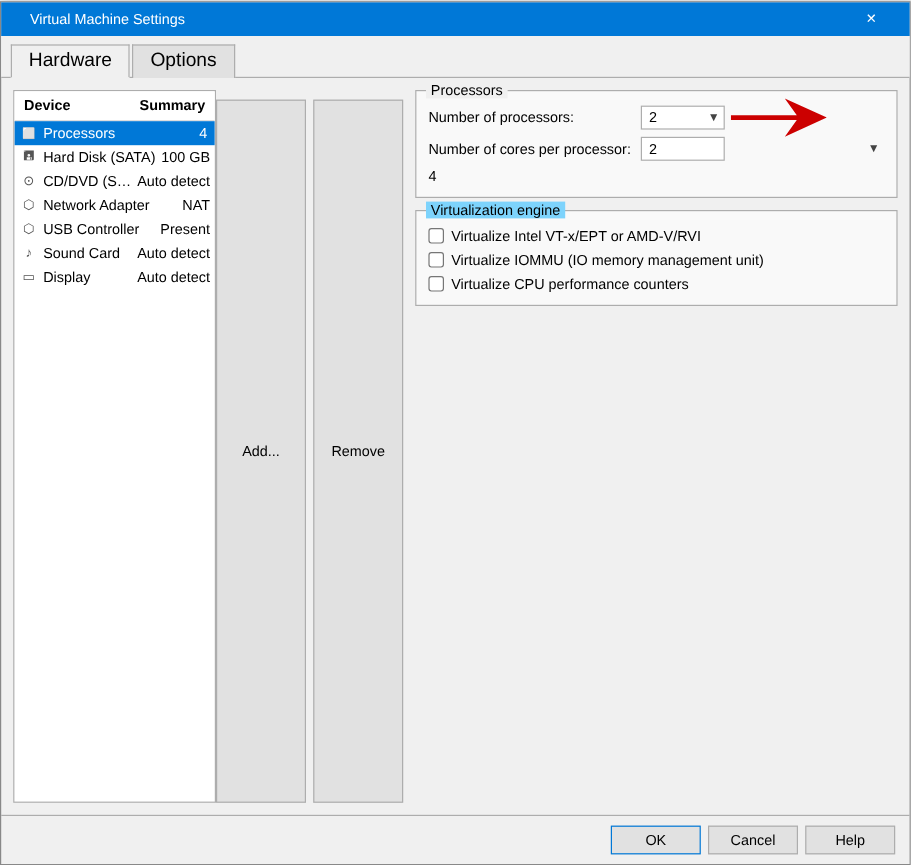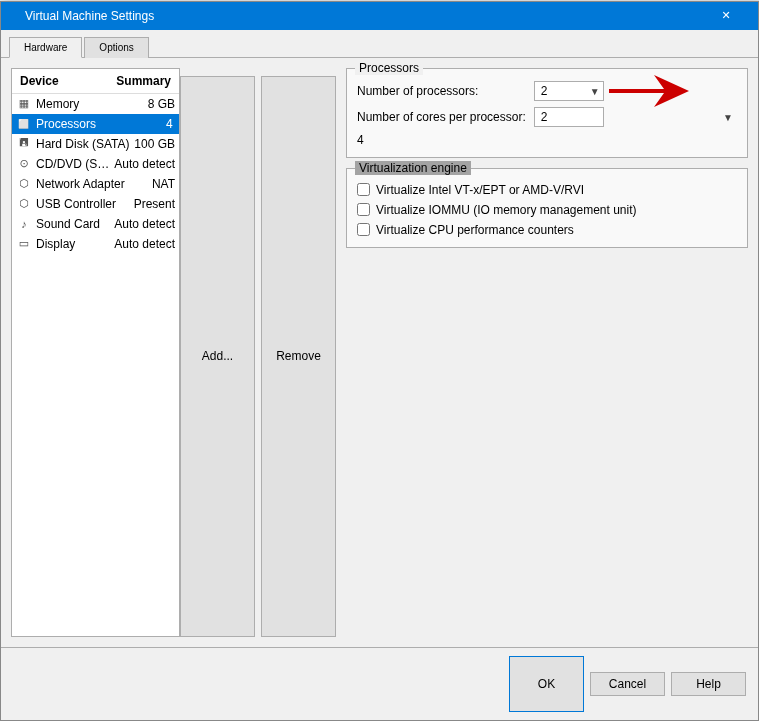--- a/index.html
+++ b/index.html
@@ -58,21 +58,21 @@
       display: flex;
       border-bottom: 1px solid #adadad;
       flex-shrink: 0;
     }
     .tab {
       padding: 4px 14px;
       border: 1px solid #adadad;
       border-bottom: none;
       background: #f0f0f0;
       cursor: pointer;
-      font-size: 10px;
+      font-size: 16px;
       margin-right: 2px;
       position: relative;
       bottom: -1px;
     }
     .tab.active {
       background: #f0f0f0;
       border-bottom: 1px solid #f0f0f0;
       z-index: 1;
     }
     .tab:not(.active) {
@@ -195,21 +195,21 @@
     .processor-value {
       font-size: 12px;
     }
     .virt-engine-box {
       border: 1px solid #adadad;
       padding: 8px 10px 10px 10px;
       position: relative;
       background: #f9f9f9;
     }
     .virt-engine-box .group-box-title {
-      background: #a3a3a3;
+      background: #7dd3fc;
       text-align: center;
     }
     .checkbox-item {
       display: flex;
       align-items: center;
       margin-top: 6px;
       gap: 6px;
       cursor: pointer;
     }
     .checkbox-item input[type="checkbox"] {
@@ -222,21 +222,21 @@
     .bottom-bar {
       display: flex;
       justify-content: flex-end;
       align-items: center;
       padding: 8px 12px;
       gap: 6px;
       border-top: 1px solid #adadad;
       flex-shrink: 0;
     }
     .btn-primary {
-      padding: 20px 20px;
+      padding: 4px 20px;
       border: 1px solid #0078d7;
       background: #e1e1e1;
       cursor: pointer;
       font-size: 12px;
       min-width: 75px;
     }
 
     
     .icon-memory::before { content: "▦"; font-size: 11px; color: #555; }
     .icon-processor::before { content: "⬜"; font-size: 9px; color: #555; }
@@ -278,25 +278,20 @@
   <div class="content-area">
 
     <div class="left-panel">
       <div class="device-list-container">
 
         <div class="device-list-header">
           <div class="col-device">Device</div>
           <div class="col-summary">Summary</div>
         </div>
 
-        <div class="device-row">
-          <div class="device-icon icon-memory"></div>
-          <div class="device-name">Memory</div>
-          <div class="device-summary">8 GB</div>
-        </div>
         <div class="device-row selected">
           <div class="device-icon icon-processor"></div>
           <div class="device-name">Processors</div>
           <div class="device-summary">4</div>
         </div>
         <div class="device-row">
           <div class="device-icon icon-harddisk"></div>
           <div class="device-name">Hard Disk (SATA)</div>
           <div class="device-summary">100 GB</div>
         </div>

